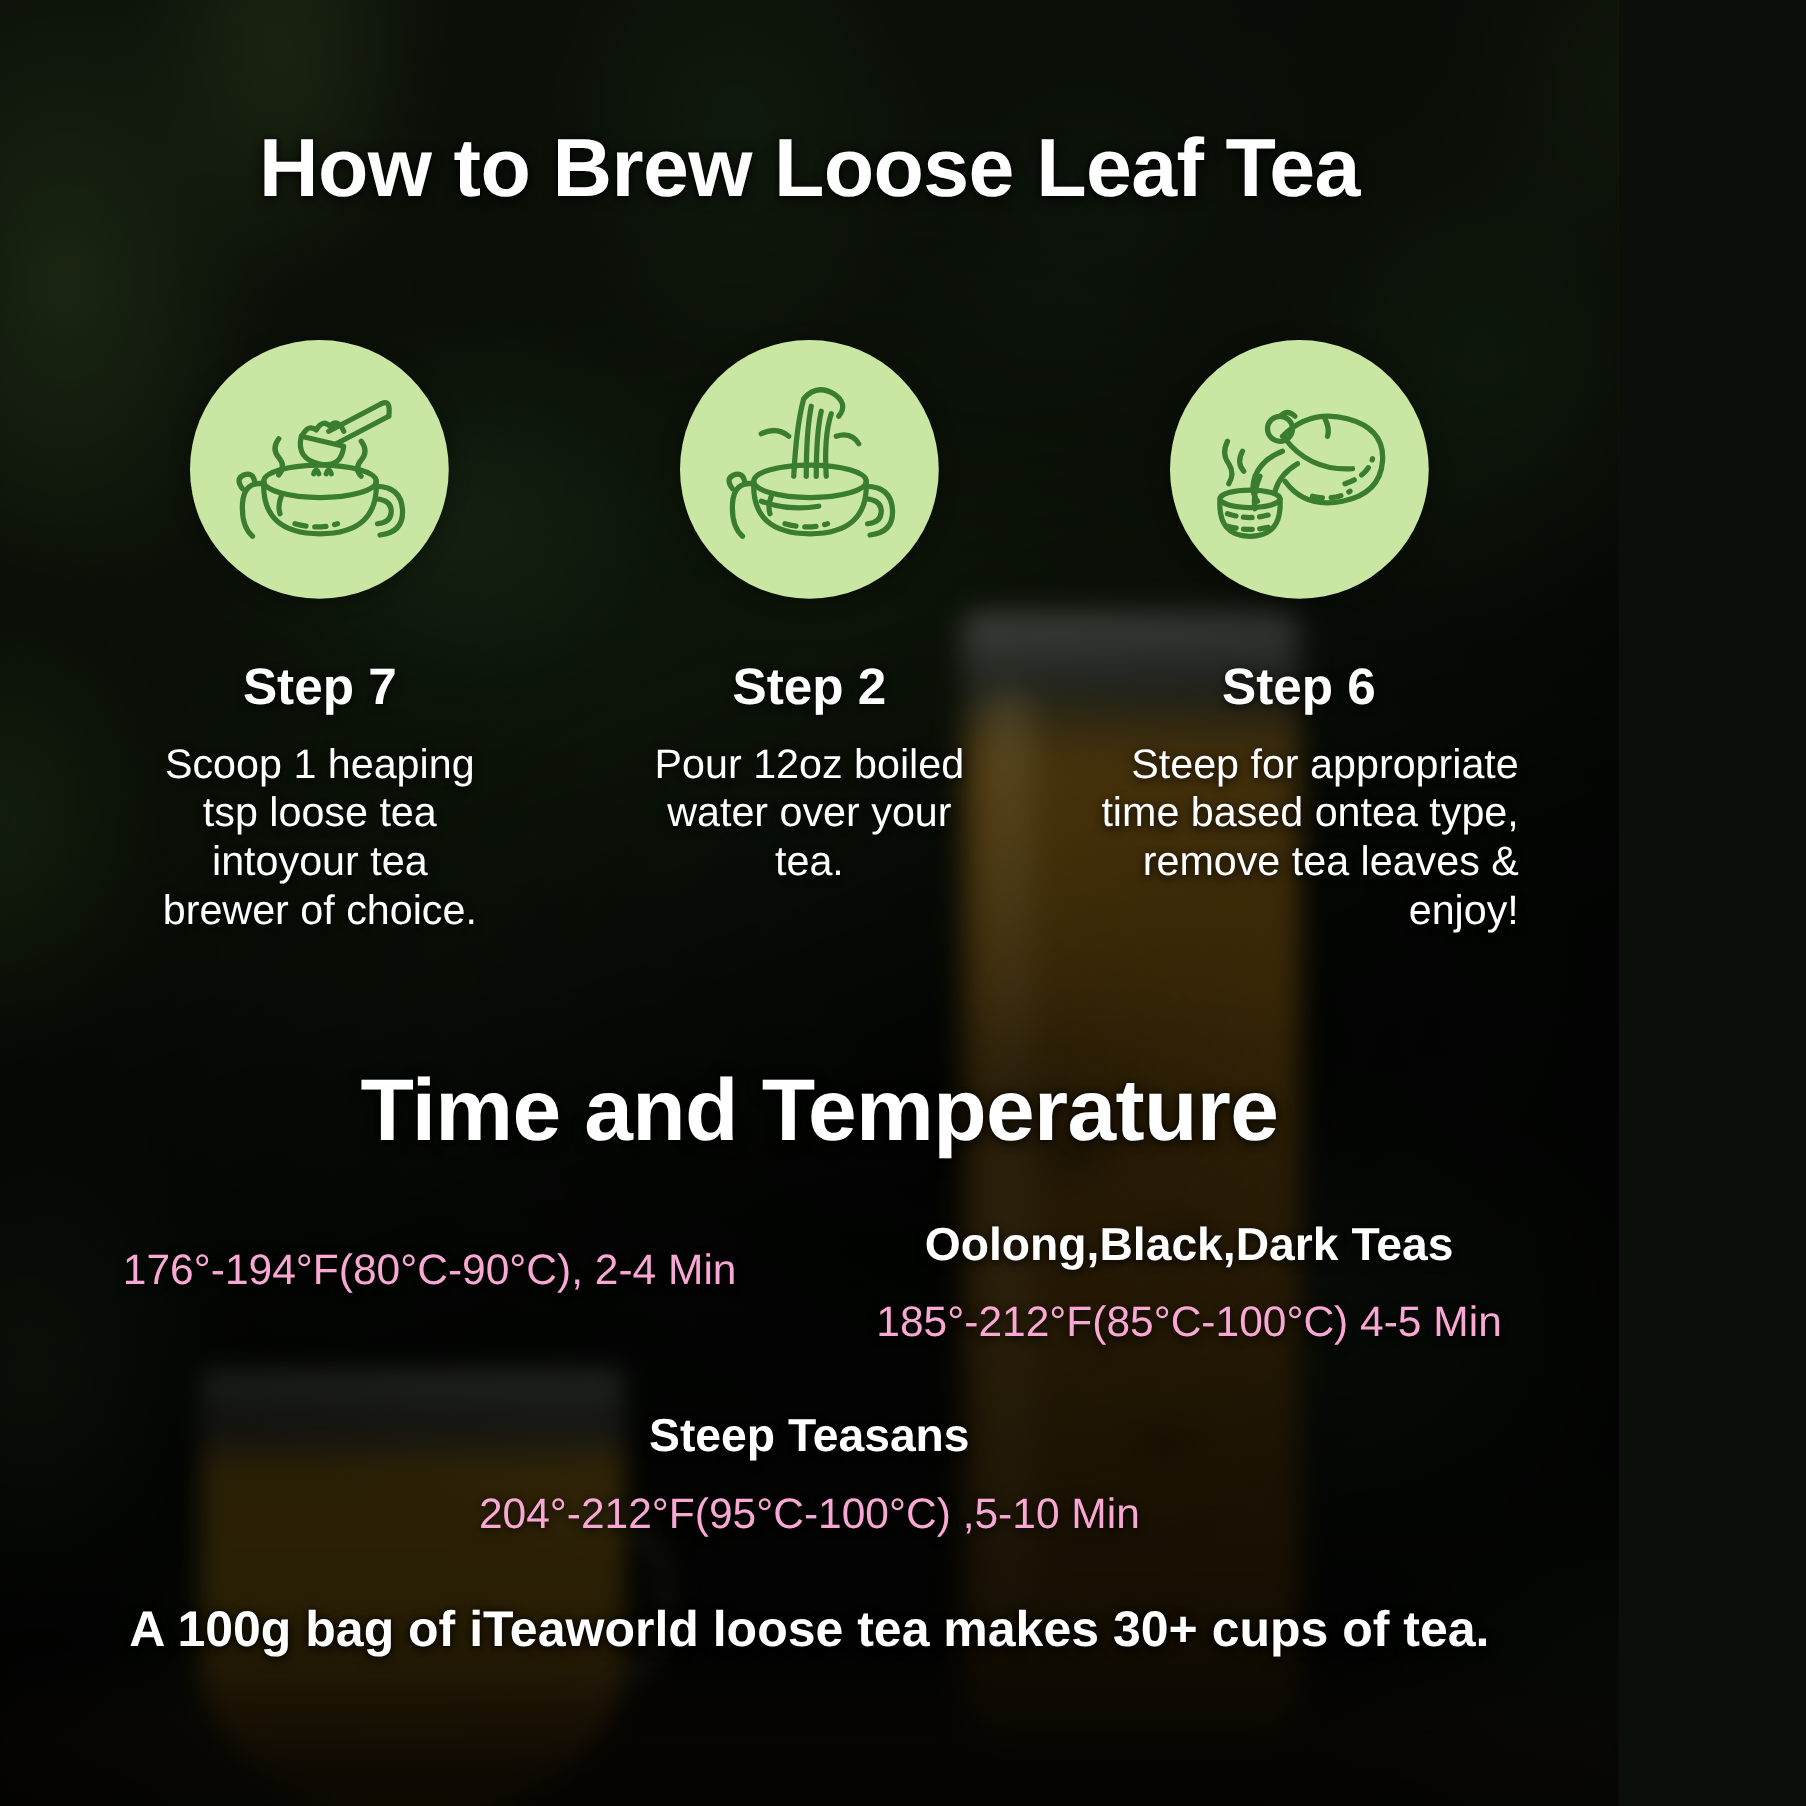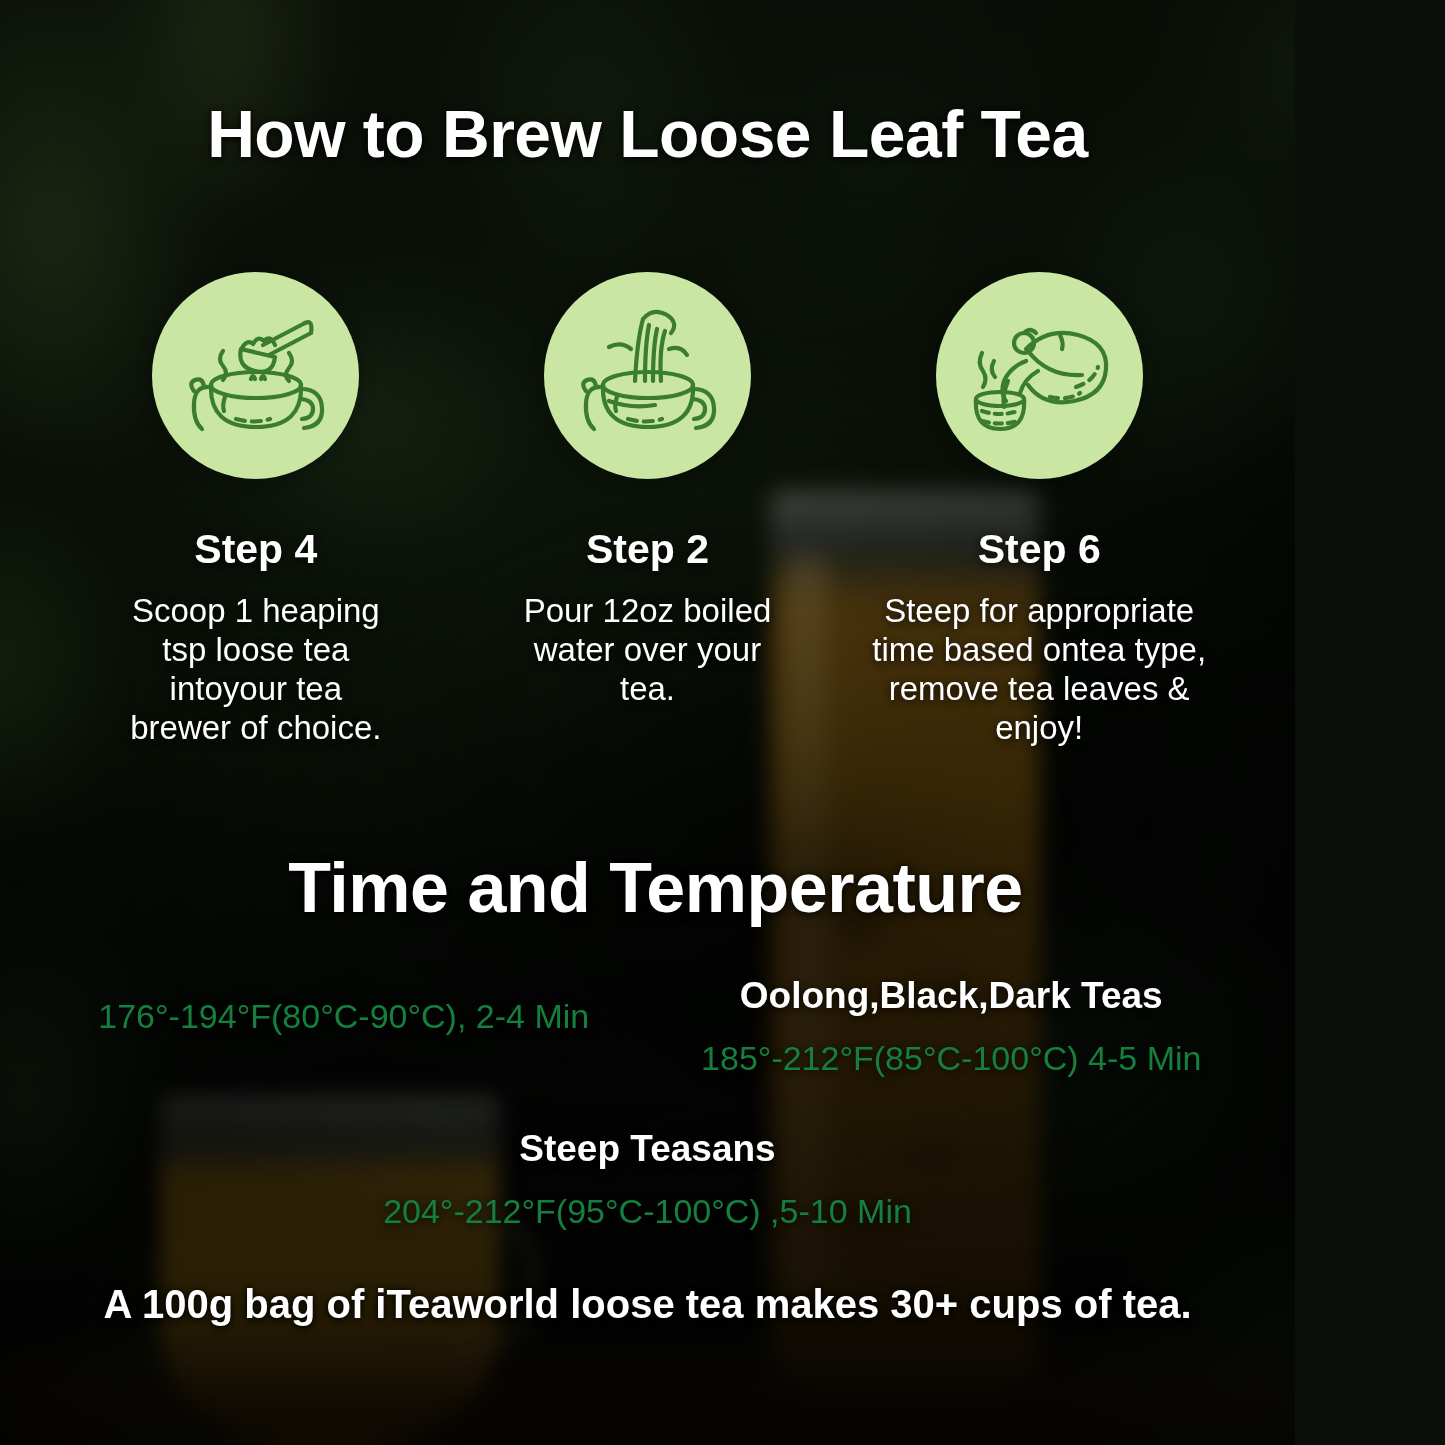--- a/index.html
+++ b/index.html
@@ -151,42 +151,42 @@
     text-shadow:0 2px 8px rgba(0,0,0,0.8);
   }
   .step-desc {
     margin-top:19px;
     font-size:33px; line-height:1.18; color:#ffffff; font-weight:500;
     text-shadow:0 2px 8px rgba(0,0,0,0.85);
     padding:0 28px;
   }
   .step-1 .step-desc { padding:0 66px; }
   .step-2 .step-desc { padding:0 58px; }
-  .step-3 .step-desc { padding:0 20px; }
+  .step-3 .step-desc { padding:0 20px;text-align:right; }
 
   .subtitle {
     position:absolute; left:16px; right:0; top:848px;
     text-align:center;
     font-size:70px; font-weight:bold; color:#ffffff;
     letter-spacing:-0.5px;
     text-shadow:0 2px 12px rgba(0,0,0,0.8), 0 0 4px rgba(0,0,0,0.6);
   }
 
   .temp-grid {
     position:absolute; left:40px; right:40px; top:975px;
     display:flex; justify-content:center;
   }
   .temp-col { width:660px; text-align:center; }
   .temp-name {
     font-size:37px; font-weight:bold; color:#ffffff;
     text-shadow:0 2px 8px rgba(0,0,0,0.85);
   }
   .temp-val {
     margin-top:22px;
-    font-size:34px; font-weight:500; color:#15803d;
+    font-size:34px; font-weight:500; color:#f9a8d4;
     text-shadow:0 2px 8px rgba(0,0,0,0.85);
   }
 
   .temp-single {
     position:absolute; left:0; right:0; top:1128px;
     text-align:center;
   }
 
   .footer-note {
     position:absolute; left:0; right:0; top:1282px;
@@ -250,21 +250,21 @@
               <path d="M120 88 q20 0 21 19 q1 18 -18 20"></path>
               <path d="M120 98 q12 1 12 10 q0 9 -11 10"></path>
 
               <path d="M70 78 q2 -6 4 0"></path>
               <path d="M80 78 q2 -6 4 0"></path>
               <path d="M44 96 q-3 8 -1 14"></path>
               <path d="M55 118 q18 5 34 0" stroke-dasharray="9 7"></path>
             </svg>
           </span>
         </div>
-        <div class="step-label">Step 4</div>
+        <div class="step-label">Step 7</div>
         <div class="step-desc">Scoop 1 heaping tsp loose tea intoyour tea brewer of choice.</div>
       </div>
 
       <div class="step step-2">
         <div class="step-badge">
           <span>
             <svg width="150" height="150" viewBox="0 0 150 150" fill="none" stroke="#3b7d2e" stroke-width="4.2" stroke-linecap="round" stroke-linejoin="round">
 
               <path d="M36 46 q12 -6 22 2"></path>
               <path d="M96 48 q12 -4 18 6"></path>

